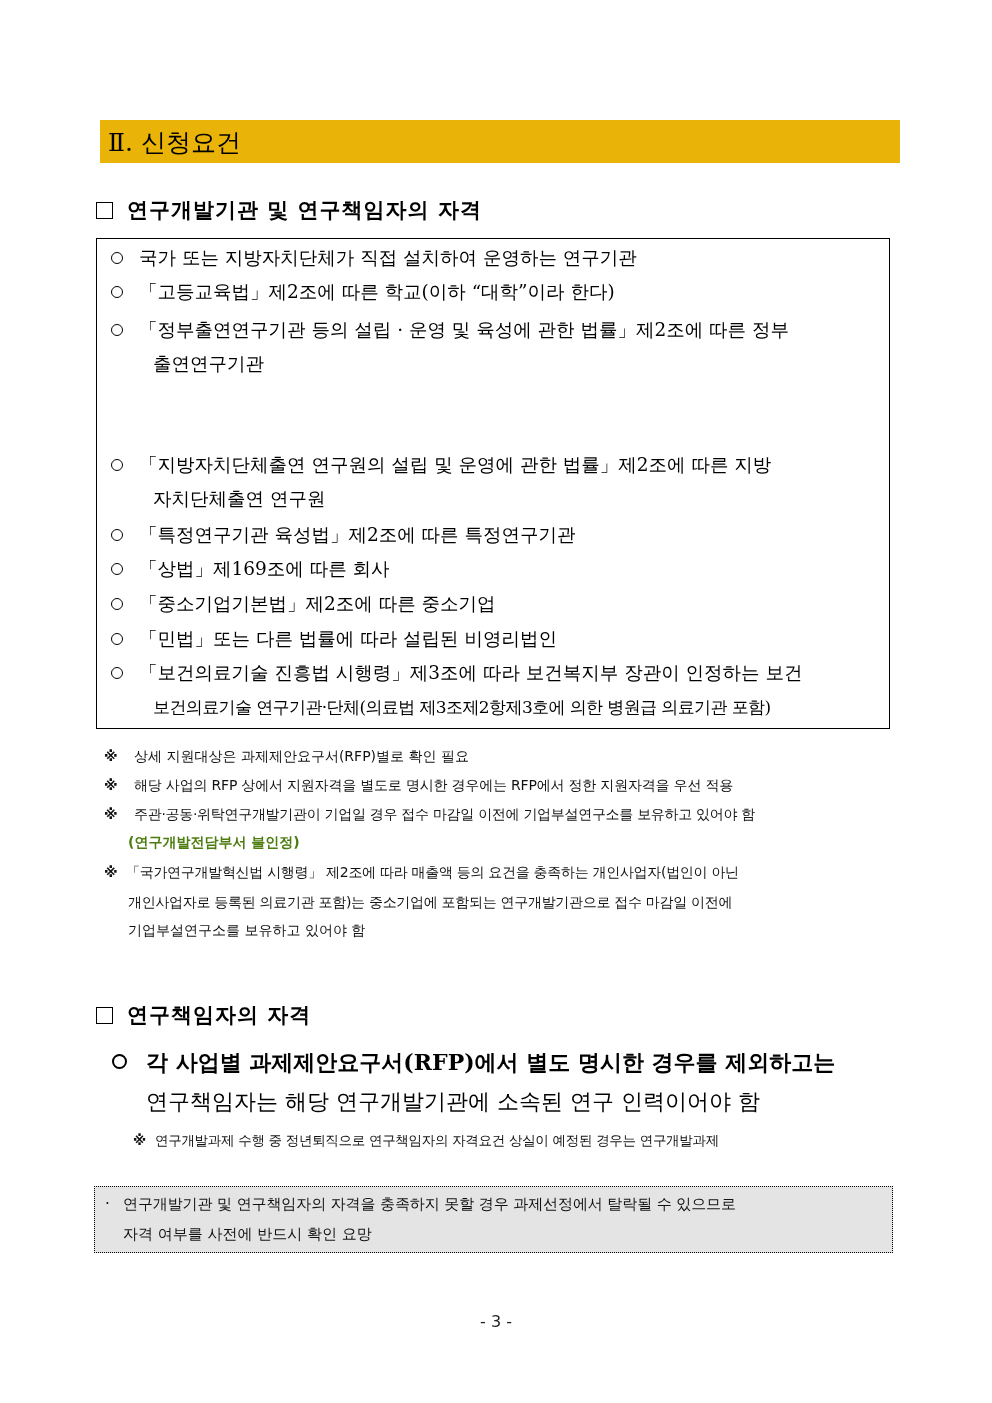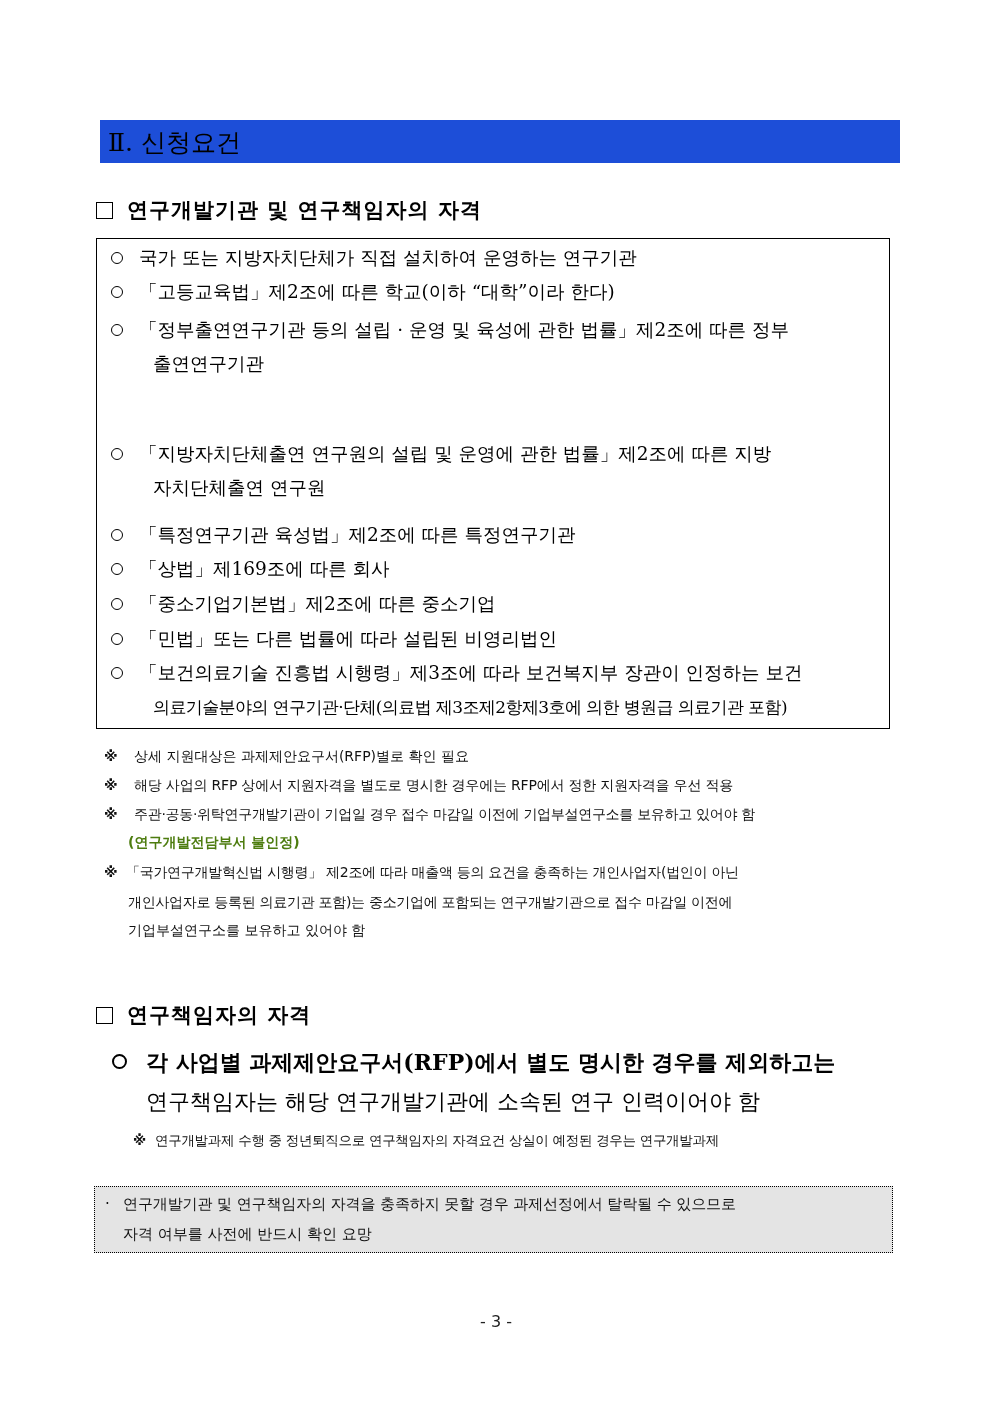--- a/index.html
+++ b/index.html
@@ -6,21 +6,21 @@
     body {
       width: 992px; height: 1403px; position: relative; overflow: hidden;
       font-family: "DejaVu Serif", "Liberation Serif", serif;
       color: #000;
     }
     .abs { position: absolute; }
 
     
     .section-bar {
       left: 100px; top: 120px; width: 800px; height: 43px;
-      background: #1d4ed8;
+      background: #eab308;
     }
     .section-bar .title {
       position: absolute; left: 8px; top: 6px;
       font-size: 25px; letter-spacing: 0px; white-space: nowrap;
     }
 
     
     .subhead { white-space: nowrap; font-size: 21px; display: flex; align-items: center; }
     .sq {
       display: inline-block; width: 17px; height: 17px; border: 1.5px solid #000;
@@ -103,21 +103,21 @@
   </div>
   <div class="list-item" style="top:36px;">
     <span class="bullet"><span class="circ"></span></span>
     <span class="txt">「고등교육법」제2조에 따른 학교(이하 “대학”이라 한다)</span>
   </div>
   <div class="list-item" style="top:74px; height:70px;">
     <span class="bullet"><span class="circ"></span></span>
     <span class="txt">「정부출연연구기관 등의 설립 · 운영 및 육성에 관한 법률」제2조에 따른 정부</span>
     <span class="txt cont" style="top:34px;">출연연구기관</span>
   </div>
-  <div class="list-item" style="top:198px; height:70px;">
+  <div class="list-item" style="top:209px; height:70px;">
     <span class="bullet"><span class="circ"></span></span>
     <span class="txt">「지방자치단체출연 연구원의 설립 및 운영에 관한 법률」제2조에 따른 지방</span>
     <span class="txt cont" style="top:34px;">자치단체출연 연구원</span>
   </div>
   <div class="list-item" style="top:279px;">
     <span class="bullet"><span class="circ"></span></span>
     <span class="txt">「특정연구기관 육성법」제2조에 따른 특정연구기관</span>
   </div>
   <div class="list-item" style="top:313px;">
     <span class="bullet"><span class="circ"></span></span>
@@ -127,21 +127,21 @@
     <span class="bullet"><span class="circ"></span></span>
     <span class="txt">「중소기업기본법」제2조에 따른 중소기업</span>
   </div>
   <div class="list-item" style="top:383px;">
     <span class="bullet"><span class="circ"></span></span>
     <span class="txt">「민법」또는 다른 법률에 따라 설립된 비영리법인</span>
   </div>
   <div class="list-item" style="top:417px; height:70px;">
     <span class="bullet"><span class="circ"></span></span>
     <span class="txt">「보건의료기술 진흥법 시행령」제3조에 따라 보건복지부 장관이 인정하는 보건</span>
-    <span class="txt cont" style="top:34px; font-size:17px; letter-spacing:-0.6px;">의료기술분야의 연구기관·단체(의료법 제3조제2항제3호에 의한 병원급 의료기관 포함)</span>
+    <span class="txt cont" style="top:34px; font-size:17px; letter-spacing:-0.6px;">보건의료기술 연구기관·단체(의료법 제3조제2항제3호에 의한 병원급 의료기관 포함)</span>
   </div>
 </div>
 
 <div class="abs note" style="left:104px; top:746px; width:800px; height:20px;">
   <span class="mark">※</span>
   <span class="txt">상세 지원대상은 과제제안요구서(RFP)별로 확인 필요</span>
 </div>
 <div class="abs note" style="left:104px; top:775px; width:800px; height:20px;">
   <span class="mark">※</span>
   <span class="txt" style="letter-spacing:-0.2px;">해당 사업의 RFP 상에서 지원자격을 별도로 명시한 경우에는 RFP에서 정한 지원자격을 우선 적용</span>

